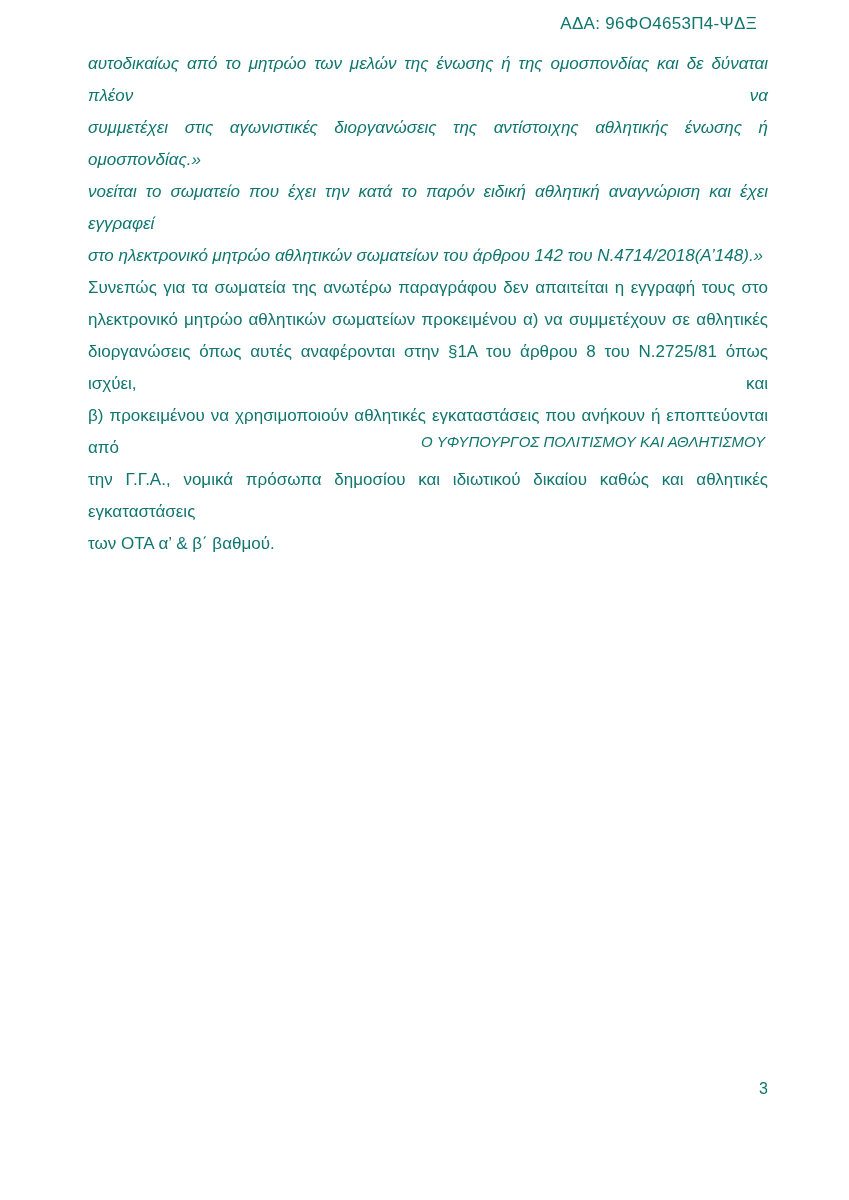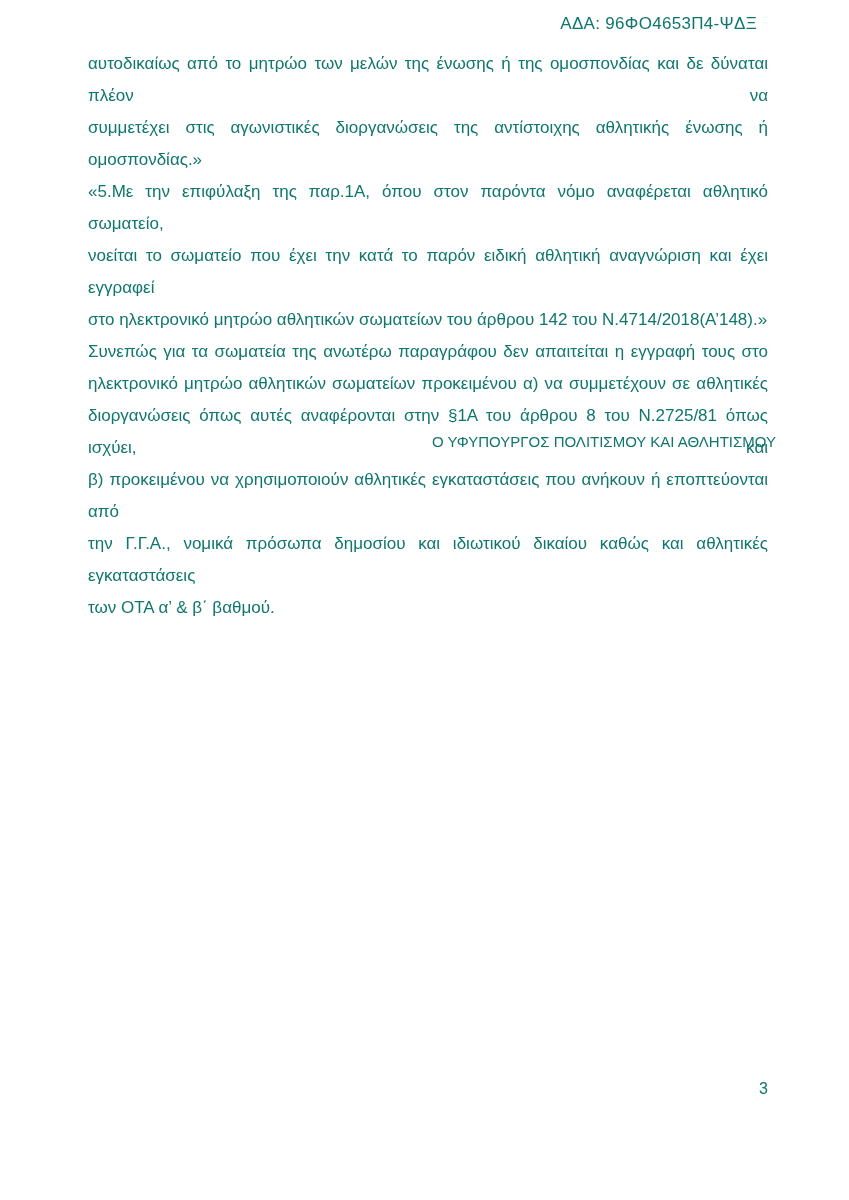--- a/index.html
+++ b/index.html
@@ -27,36 +27,37 @@
   }
   .body-text {
     position: absolute;
     left: 88px;
     top: 48px;
     width: 680px;
     font-size: 17px;
     line-height: 32px;
   }
   .para { margin: 0; }
-  .para.italic { }
+  .para.italic { font-style: italic; }
   .line {
     text-align: justify;
     text-align-last: justify;
   }
   .line.line-last {
     text-align-last: left;
   }
   .signature {
     position: absolute;
-    left: 428px;
+    left: 417px;
     top: 431px;
     width: 352px;
     text-align: center;
     font-size: 15px;
     line-height: 22px;
+    font-style: italic;
   }
   .sig-name {
     margin-top: 44px;
   }
   .page-number {
     position: absolute;
     top: 1080px;
     right: 81px;
     font-size: 16px;
   }
@@ -67,21 +68,20 @@
 <div class="page">
 
   <div class="ada">ΑΔΑ: 96ΦΟ4653Π4-ΨΔΞ</div>
 
   <div class="body-text">
     <div class="para italic">
         <div class="line">αυτοδικαίως από το μητρώο των μελών της ένωσης ή της ομοσπονδίας και δε δύναται πλέον να</div>
         <div class="line line-last">συμμετέχει στις αγωνιστικές διοργανώσεις της αντίστοιχης αθλητικής ένωσης ή ομοσπονδίας.»</div>
       </div>
     <div class="para italic">
-        <div class="line">«5.Με την επιφύλαξη της παρ.1Α, όπου στον παρόντα νόμο αναφέρεται αθλητικό σωματείο,</div>
         <div class="line">νοείται το σωματείο που έχει την κατά το παρόν ειδική αθλητική αναγνώριση και έχει εγγραφεί</div>
         <div class="line line-last">στο ηλεκτρονικό μητρώο αθλητικών σωματείων του άρθρου 142 του Ν.4714/2018(Α’148).»</div>
       </div>
     <div class="para">
         <div class="line">Συνεπώς για τα σωματεία της ανωτέρω παραγράφου δεν απαιτείται η εγγραφή τους στο</div>
         <div class="line">ηλεκτρονικό μητρώο αθλητικών σωματείων προκειμένου α) να συμμετέχουν σε αθλητικές</div>
         <div class="line">διοργανώσεις όπως αυτές αναφέρονται στην §1Α του άρθρου 8 του Ν.2725/81 όπως ισχύει, και</div>
         <div class="line">β) προκειμένου να χρησιμοποιούν αθλητικές εγκαταστάσεις που ανήκουν ή εποπτεύονται από</div>
         <div class="line">την Γ.Γ.Α., νομικά πρόσωπα δημοσίου και ιδιωτικού δικαίου καθώς και αθλητικές εγκαταστάσεις</div>
         <div class="line line-last">των ΟΤΑ α’ &amp; β΄ βαθμού.</div>

